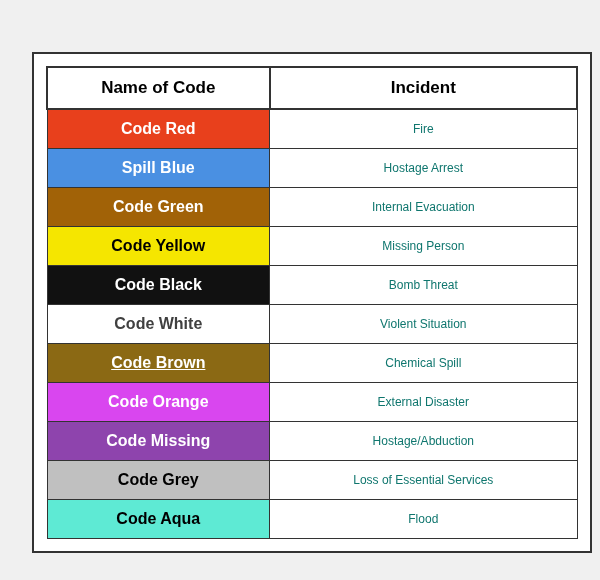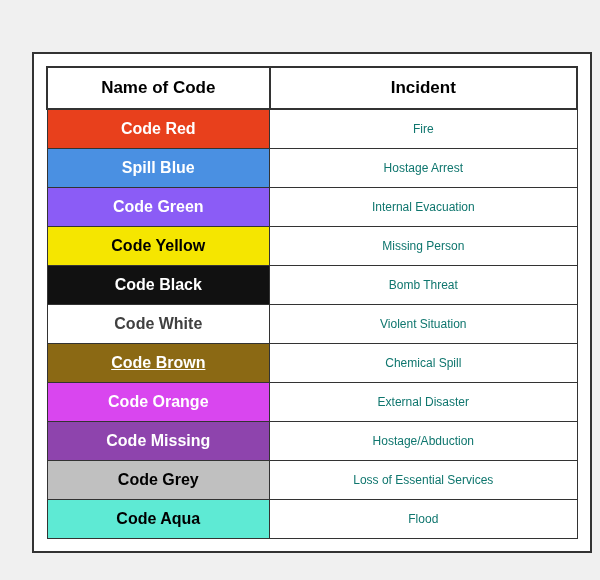--- a/index.html
+++ b/index.html
@@ -73,21 +73,21 @@
     <tbody id="table-body">
     <tr>
           <td class="code-cell" style="background-color: rgb(232, 64, 28); color: rgb(255, 255, 255);">Code Red</td>
           <td class="incident-cell">Fire</td>
         </tr>
         <tr>
           <td class="code-cell" style="background-color: rgb(74, 144, 226); color: rgb(255, 255, 255);">Spill Blue</td>
           <td class="incident-cell">Hostage Arrest</td>
         </tr>
         <tr>
-          <td class="code-cell" style="background-color: #8b5cf6; color: rgb(255, 255, 255); text-align: center;">Code Green</td>
+          <td class="code-cell" style="background-color: #a16207; color: rgb(255, 255, 255); text-align: center;">Code Green</td>
           <td class="incident-cell">Internal Evacuation</td>
         </tr>
         <tr>
           <td class="code-cell" style="background-color: rgb(245, 230, 0); color: rgb(0, 0, 0);">Code Yellow</td>
           <td class="incident-cell">Missing Person</td>
         </tr>
         <tr>
           <td class="code-cell" style="background-color: rgb(17, 17, 17); color: rgb(255, 255, 255);">Code Black</td>
           <td class="incident-cell">Bomb Threat</td>
         </tr>

